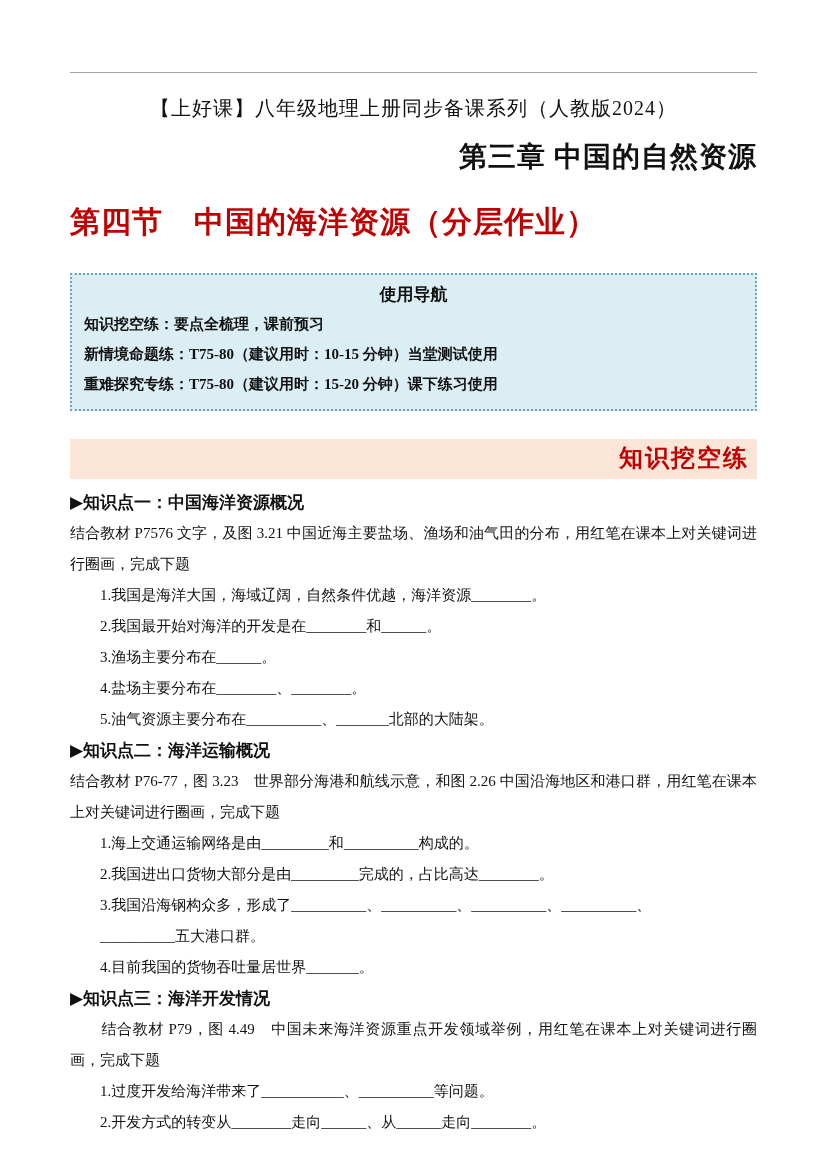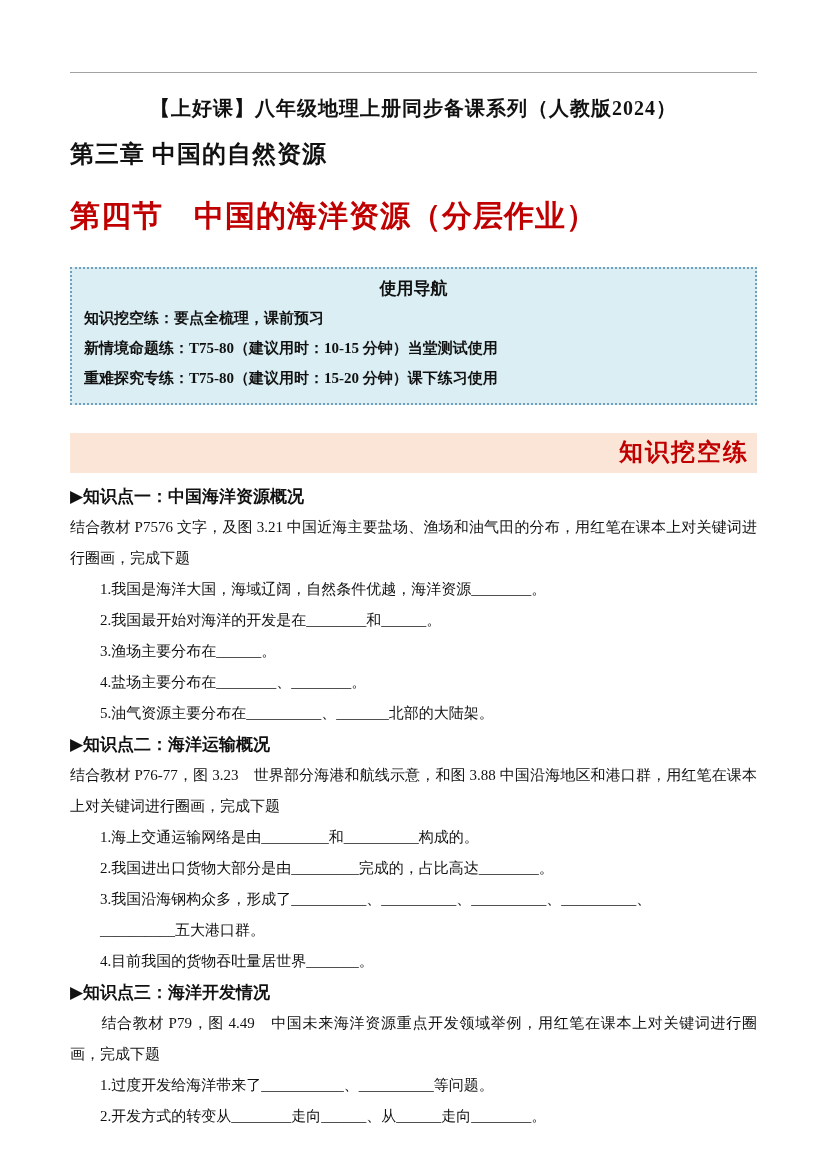--- a/index.html
+++ b/index.html
@@ -20,29 +20,29 @@
     overflow:hidden;
   }
   .page{width:827px;height:1169px;padding:0 70px;position:relative;}
   .top-rule{
     border:none;border-top:1px solid var(--rule-gray);
     margin:72px 0 0 0;
   }
   .header-series{
     margin-top:22px;
     text-align:center;
-    font-weight:bold;
+    font-weight:normal;
     font-size:20px;
     letter-spacing:1px;
   }
   .chapter-title{
     margin-top:16px;
-    text-align:left;
+    text-align:right;
     font-weight:bold;
-    font-size:24px;
+    font-size:28px;
     letter-spacing:1px;
   }
   .section-title{
     margin:26px 0 0 0;
     font-weight:bold;
     font-size:30px;
     color:var(--title-red);
     font-family:"Liberation Sans","DejaVu Sans",sans-serif;
     letter-spacing:1px;
   }
@@ -122,21 +122,21 @@
         <div class="sec-heading">▶知识点一：中国海洋资源概况</div>
         <div class="sec-intro">结合教材 P7576 文字，及图 3.21  中国近海主要盐场、渔场和油气田的分布，用红笔在课本上对关键词进行圈画，完成下题</div>
         <div class="question">1.我国是海洋大国，海域辽阔，自然条件优越，海洋资源________。</div>
         <div class="question">2.我国最开始对海洋的开发是在________和______。</div>
         <div class="question">3.渔场主要分布在______。</div>
         <div class="question">4.盐场主要分布在________、________。</div>
         <div class="question">5.油气资源主要分布在__________、_______北部的大陆架。</div>
       </div>
       <div class="section">
         <div class="sec-heading">▶知识点二：海洋运输概况</div>
-        <div class="sec-intro">结合教材 P76-77，图 3.23　世界部分海港和航线示意，和图 3.88  中国沿海地区和港口群，用红笔在课本上对关键词进行圈画，完成下题</div>
+        <div class="sec-intro">结合教材 P76-77，图 3.23　世界部分海港和航线示意，和图 2.26  中国沿海地区和港口群，用红笔在课本上对关键词进行圈画，完成下题</div>
         <div class="question">1.海上交通运输网络是由_________和__________构成的。</div>
         <div class="question">2.我国进出口货物大部分是由_________完成的，占比高达________。</div>
         <div class="question">3.我国沿海钢构众多，形成了__________、__________、__________、__________、</div>
         <div class="question">__________五大港口群。</div>
         <div class="question">4.目前我国的货物吞吐量居世界_______。</div>
       </div>
       <div class="section">
         <div class="sec-heading">▶知识点三：海洋开发情况</div>
         <div class="sec-intro">　　结合教材 P79，图 4.49　中国未来海洋资源重点开发领域举例，用红笔在课本上对关键词进行圈画，完成下题</div>
         <div class="question">1.过度开发给海洋带来了___________、__________等问题。</div>

